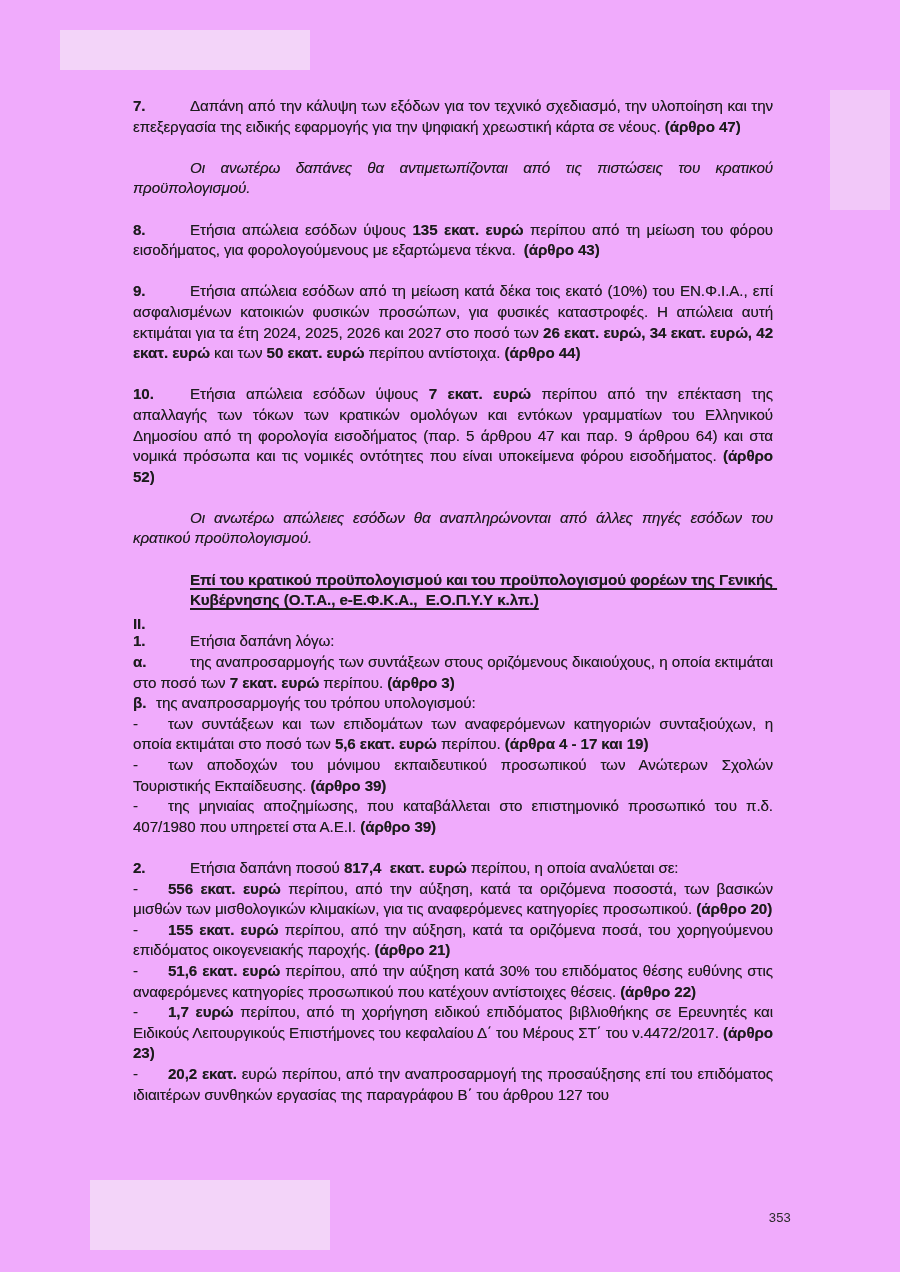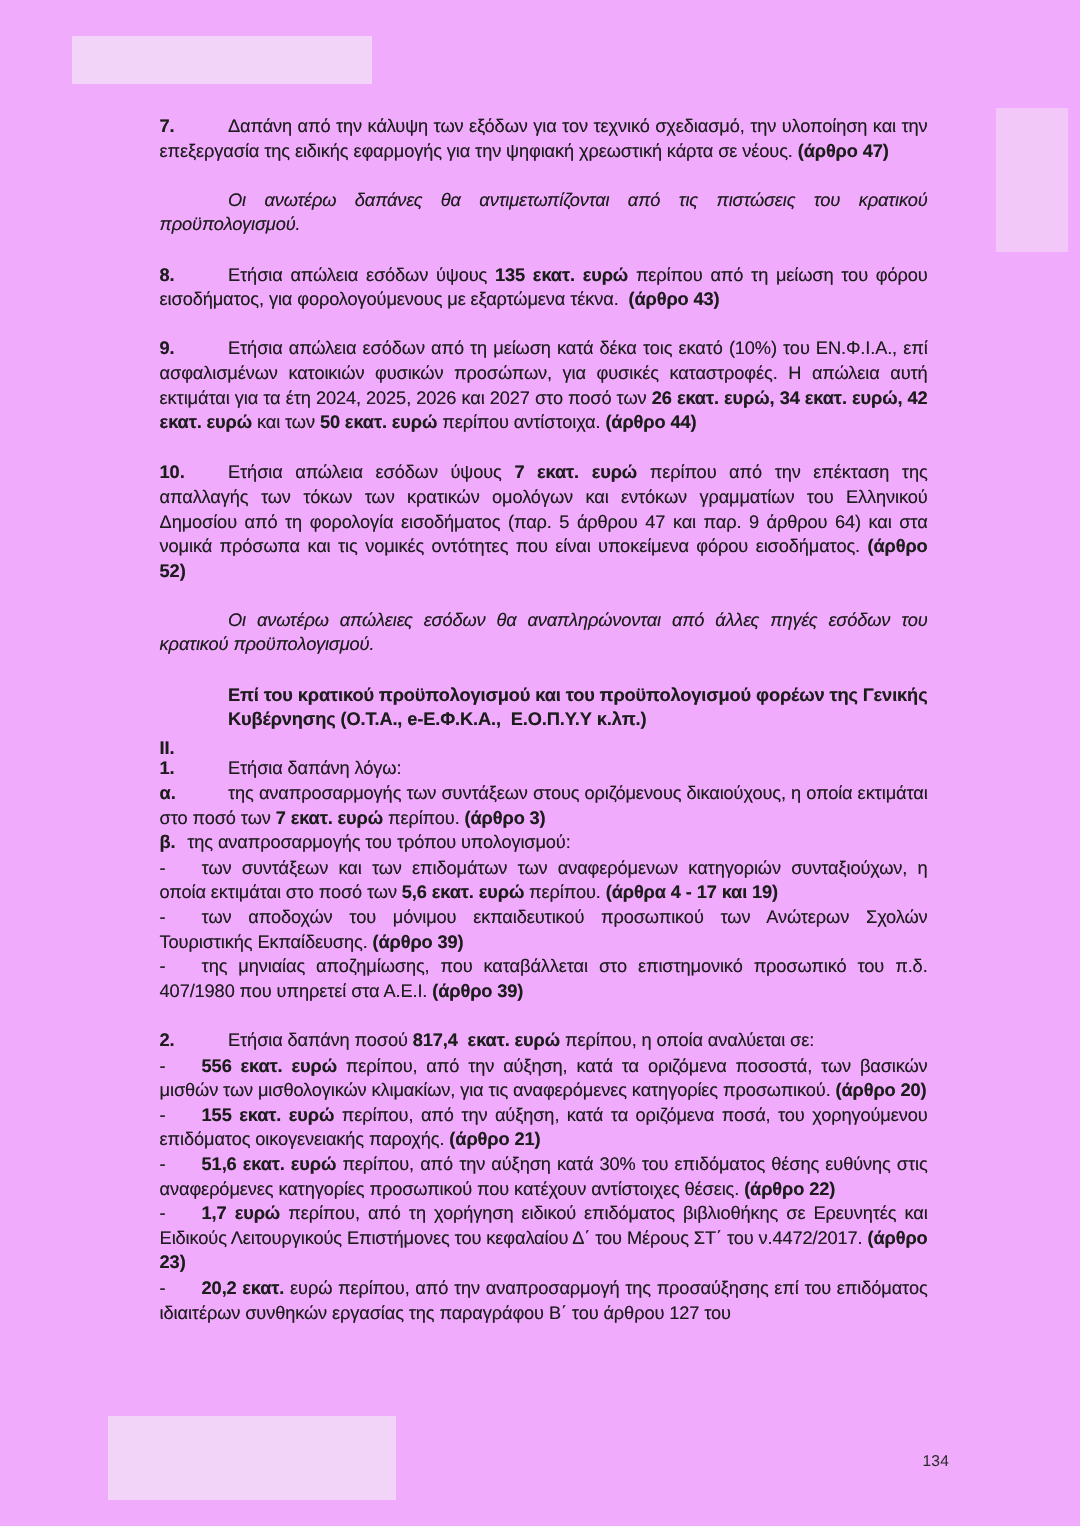--- a/index.html
+++ b/index.html
@@ -31,33 +31,33 @@
   .block{margin:0;}
   .spacer{height:20.6px;}
   .marker{display:inline-block;font-weight:bold;}
   .para-num > .marker, .item-alpha > .marker{width:57px;}
   .item-beta > .marker{width:23px;}
   .bullet  > .marker{width:35px;font-weight:normal;}
   .para-indent{text-indent:57px;font-style:italic;}
   .heading{position:relative;padding-left:57px;text-align:left;}
   .heading > .marker{position:absolute;left:0;top:0;margin-top:44px;}
   .b{font-weight:bold;}
-  .u{text-decoration-thickness:1.5px;text-underline-offset:2.5px;}
+  .u{text-decoration:underline;text-decoration-thickness:1.5px;text-underline-offset:2.5px;}
   .page-number{
     position:absolute;
     top:1210px;right:109px;
     font-size:13px;
     letter-spacing:0.2px;
     color:#2a2a2a;
   }
 </style>
 </head>
 <body>
 
 <div class="page">
   <div class="artifact a1"></div>
   <div class="artifact a2"></div>
   <div class="artifact a3"></div>
 
   <div class="content"><div class="block para-num"><span class="marker">7.</span><span class="">Δαπάνη από την κάλυψη των εξόδων για τον τεχνικό σχεδιασμό, την υλοποίηση και την επεξεργασία της ειδικής εφαρμογής για την ψηφιακή χρεωστική κάρτα σε νέους. </span><span class="b ">(άρθρο 47)</span></div><div class="block spacer"></div><div class="block para-indent"><span class="">Οι ανωτέρω δαπάνες θα αντιμετωπίζονται από τις πιστώσεις του κρατικού προϋπολογισμού.</span></div><div class="block spacer"></div><div class="block para-num"><span class="marker">8.</span><span class="">Ετήσια απώλεια εσόδων ύψους </span><span class="b ">135 εκατ. ευρώ</span><span class=""> περίπου από τη μείωση του φόρου εισοδήματος, για φορολογούμενους με εξαρτώμενα τέκνα.  </span><span class="b ">(άρθρο 43)</span></div><div class="block spacer"></div><div class="block para-num"><span class="marker">9.</span><span class="">Ετήσια απώλεια εσόδων από τη μείωση κατά δέκα τοις εκατό (10%) του ΕΝ.Φ.Ι.Α., επί ασφαλισμένων κατοικιών φυσικών προσώπων, για φυσικές καταστροφές. Η απώλεια αυτή εκτιμάται για τα έτη 2024, 2025, 2026 και 2027 στο ποσό των </span><span class="b ">26 εκατ. ευρώ,</span><span class=""> </span><span class="b ">34 εκατ. ευρώ,</span><span class=""> </span><span class="b ">42 εκατ. ευρώ</span><span class=""> και των </span><span class="b ">50 εκατ. ευρώ</span><span class=""> περίπου αντίστοιχα. </span><span class="b ">(άρθρο 44)</span></div><div class="block spacer"></div><div class="block para-num"><span class="marker">10.</span><span class="">Ετήσια απώλεια εσόδων ύψους </span><span class="b ">7 εκατ. ευρώ</span><span class=""> περίπου από την επέκταση της απαλλαγής των τόκων των κρατικών ομολόγων και εντόκων γραμματίων του Ελληνικού Δημοσίου από τη φορολογία εισοδήματος (παρ. 5 άρθρου 47 και παρ. 9 άρθρου 64) και στα νομικά πρόσωπα και τις νομικές οντότητες που είναι υποκείμενα φόρου εισοδήματος. </span><span class="b ">(άρθρο 52)</span></div><div class="block spacer"></div><div class="block para-indent"><span class="">Οι ανωτέρω απώλειες εσόδων θα αναπληρώνονται από άλλες πηγές εσόδων του κρατικού προϋπολογισμού.</span></div><div class="block spacer"></div><div class="block heading"><span class="marker">II.</span><span class="b u">Επί του κρατικού προϋπολογισμού και του προϋπολογισμού φορέων της Γενικής Κυβέρνησης (Ο.Τ.Α., e-Ε.Φ.Κ.Α.,  Ε.Ο.Π.Υ.Υ κ.λπ.)</span></div><div class="block spacer"></div><div class="block para-num"><span class="marker">1.</span><span class="">Ετήσια δαπάνη λόγω:</span></div><div class="block item-alpha"><span class="marker">α.</span><span class="">της αναπροσαρμογής των συντάξεων στους οριζόμενους δικαιούχους, η οποία εκτιμάται στο ποσό των </span><span class="b ">7 εκατ. ευρώ</span><span class=""> περίπου. </span><span class="b ">(άρθρο 3)</span></div><div class="block item-beta"><span class="marker">β.</span><span class="">της αναπροσαρμογής του τρόπου υπολογισμού:</span></div><div class="block bullet"><span class="marker">-</span><span class="">των συντάξεων και των επιδομάτων των αναφερόμενων κατηγοριών συνταξιούχων, η οποία εκτιμάται στο ποσό των </span><span class="b ">5,6 εκατ. ευρώ</span><span class=""> περίπου. </span><span class="b ">(άρθρα 4 - 17 και 19)</span></div><div class="block bullet"><span class="marker">-</span><span class="">των αποδοχών του μόνιμου εκπαιδευτικού προσωπικού των Ανώτερων Σχολών Τουριστικής Εκπαίδευσης. </span><span class="b ">(άρθρο 39)</span></div><div class="block bullet"><span class="marker">-</span><span class="">της μηνιαίας αποζημίωσης, που καταβάλλεται στο επιστημονικό προσωπικό του π.δ. 407/1980 που υπηρετεί στα Α.Ε.Ι. </span><span class="b ">(άρθρο 39)</span></div><div class="block spacer"></div><div class="block para-num"><span class="marker">2.</span><span class="">Ετήσια δαπάνη ποσού </span><span class="b ">817,4  εκατ. ευρώ</span><span class=""> περίπου, η οποία αναλύεται σε:</span></div><div class="block bullet"><span class="marker">-</span><span class="b ">556 εκατ. ευρώ</span><span class=""> περίπου, από την αύξηση, κατά τα οριζόμενα ποσοστά, των βασικών μισθών των μισθολογικών κλιμακίων, για τις αναφερόμενες κατηγορίες προσωπικού. </span><span class="b ">(άρθρο 20)</span></div><div class="block bullet"><span class="marker">-</span><span class="b ">155 εκατ. ευρώ</span><span class=""> περίπου, από την αύξηση, κατά τα οριζόμενα ποσά, του χορηγούμενου επιδόματος οικογενειακής παροχής. </span><span class="b ">(άρθρο 21)</span></div><div class="block bullet"><span class="marker">-</span><span class="b ">51,6 εκατ. ευρώ</span><span class=""> περίπου, από την αύξηση κατά 30% του επιδόματος θέσης ευθύνης στις αναφερόμενες κατηγορίες προσωπικού που κατέχουν αντίστοιχες θέσεις. </span><span class="b ">(άρθρο 22)</span></div><div class="block bullet"><span class="marker">-</span><span class="b ">1,7 ευρώ</span><span class=""> περίπου, από τη χορήγηση ειδικού επιδόματος βιβλιοθήκης σε Ερευνητές και Ειδικούς Λειτουργικούς Επιστήμονες του κεφαλαίου Δ΄ του Μέρους ΣΤ΄ του ν.4472/2017. </span><span class="b ">(άρθρο 23)</span></div><div class="block bullet"><span class="marker">-</span><span class="b ">20,2 εκατ.</span><span class=""> ευρώ περίπου, από την αναπροσαρμογή της προσαύξησης επί του επιδόματος ιδιαιτέρων συνθηκών εργασίας της παραγράφου Β΄ του άρθρου 127 του</span></div></div>
 
-  <div class="page-number">134</div>
+  <div class="page-number">353</div>
 </div>
 
 </body></html>

